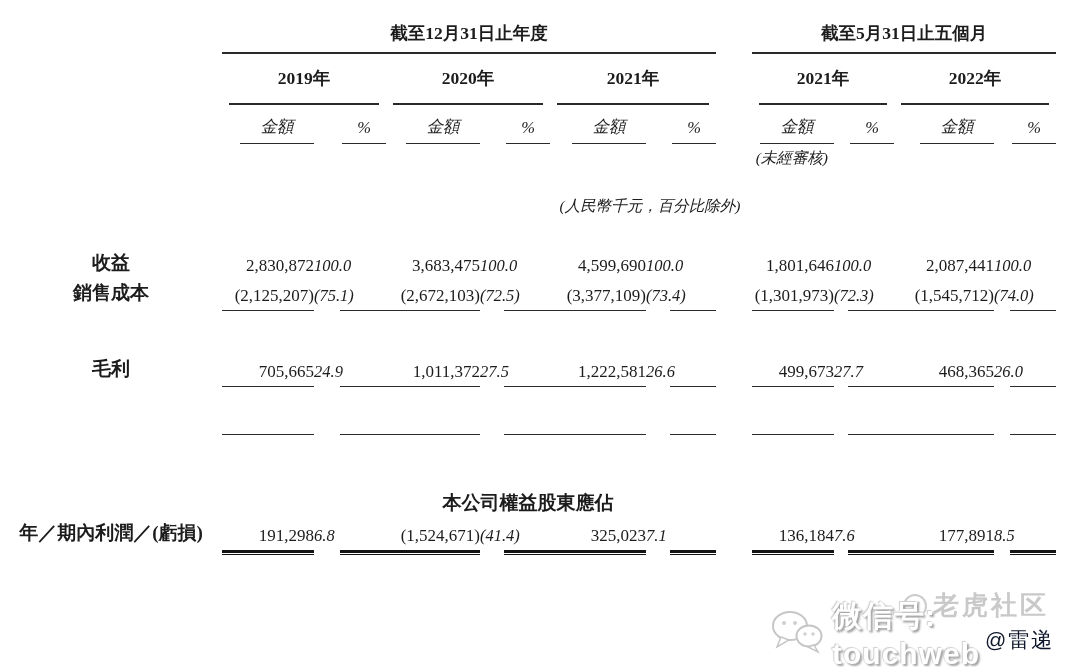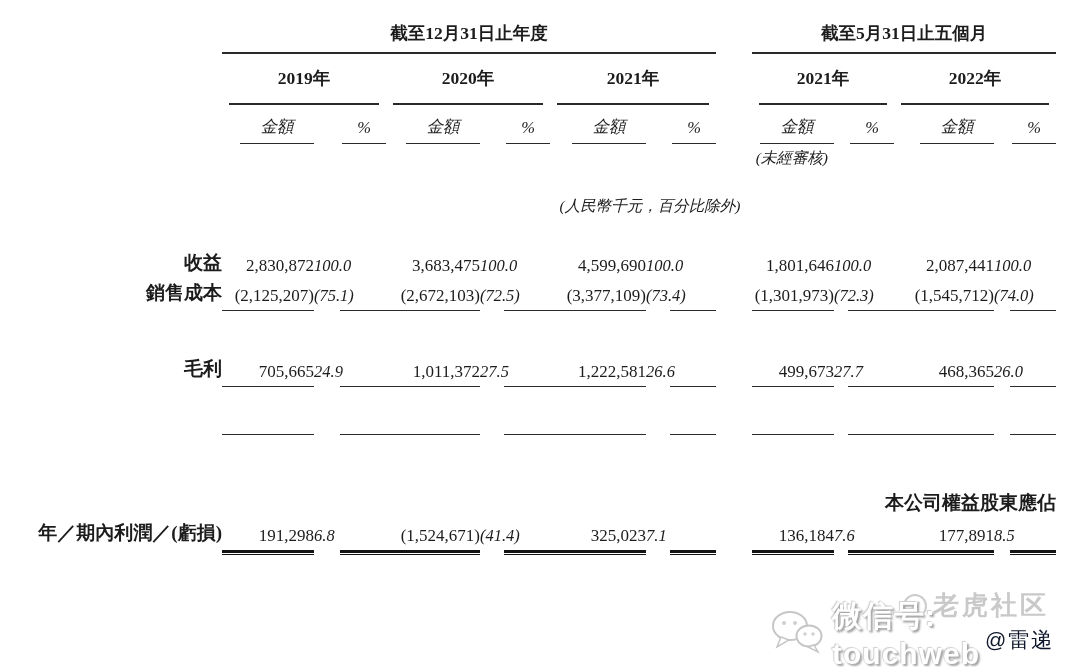--- a/index.html
+++ b/index.html
@@ -28,21 +28,21 @@
   
   td.noterow { position:relative; height:30px; }
   td.noterow2 { position:relative; height:34px; }
   .unaudited { position:absolute; right:228px; top:4px; font-size:15.5px; font-style:italic; }
   .unitnote  { position:absolute; left:470px; top:2px; width:360px; text-align:center;
                font-size:15.5px; font-style:italic;margin-top:20px; }
 
   
   tr.sp1 td{height:36px;} tr.sp2 td{height:34px;} tr.sp3 td{height:36px;} tr.sp4 td{height:40px;}
   tr.r1 td{height:32px;} tr.rr td{height:30px;} tr.r5a td{height:34px;}
-  td.rowlabel { text-align:right; font-size:19px; font-weight:600; padding-left:14px;
+  td.rowlabel { text-align:center; font-size:19px; font-weight:600; padding-left:14px;
                 font-family:"Liberation Serif","DejaVu Serif",serif; }
   td.rowlabel.indent { }
   td.amt { text-align:right; font-size:17px; }
   td.pct { font-size:16.5px; font-style:italic; padding-right:2px; }
 
   
   tr.rules td { height:12px; vertical-align:top; padding-top:4px; }
   .ra { height:0; border-top:1.5px solid #2a2a2a; width:100%; max-width:100px; margin-left:auto; }
   .rp { height:0; border-top:1.5px solid #2a2a2a; width:46px; margin-left:auto; }
   tr.drules td { height:16px; vertical-align:top; padding-top:4px; }

